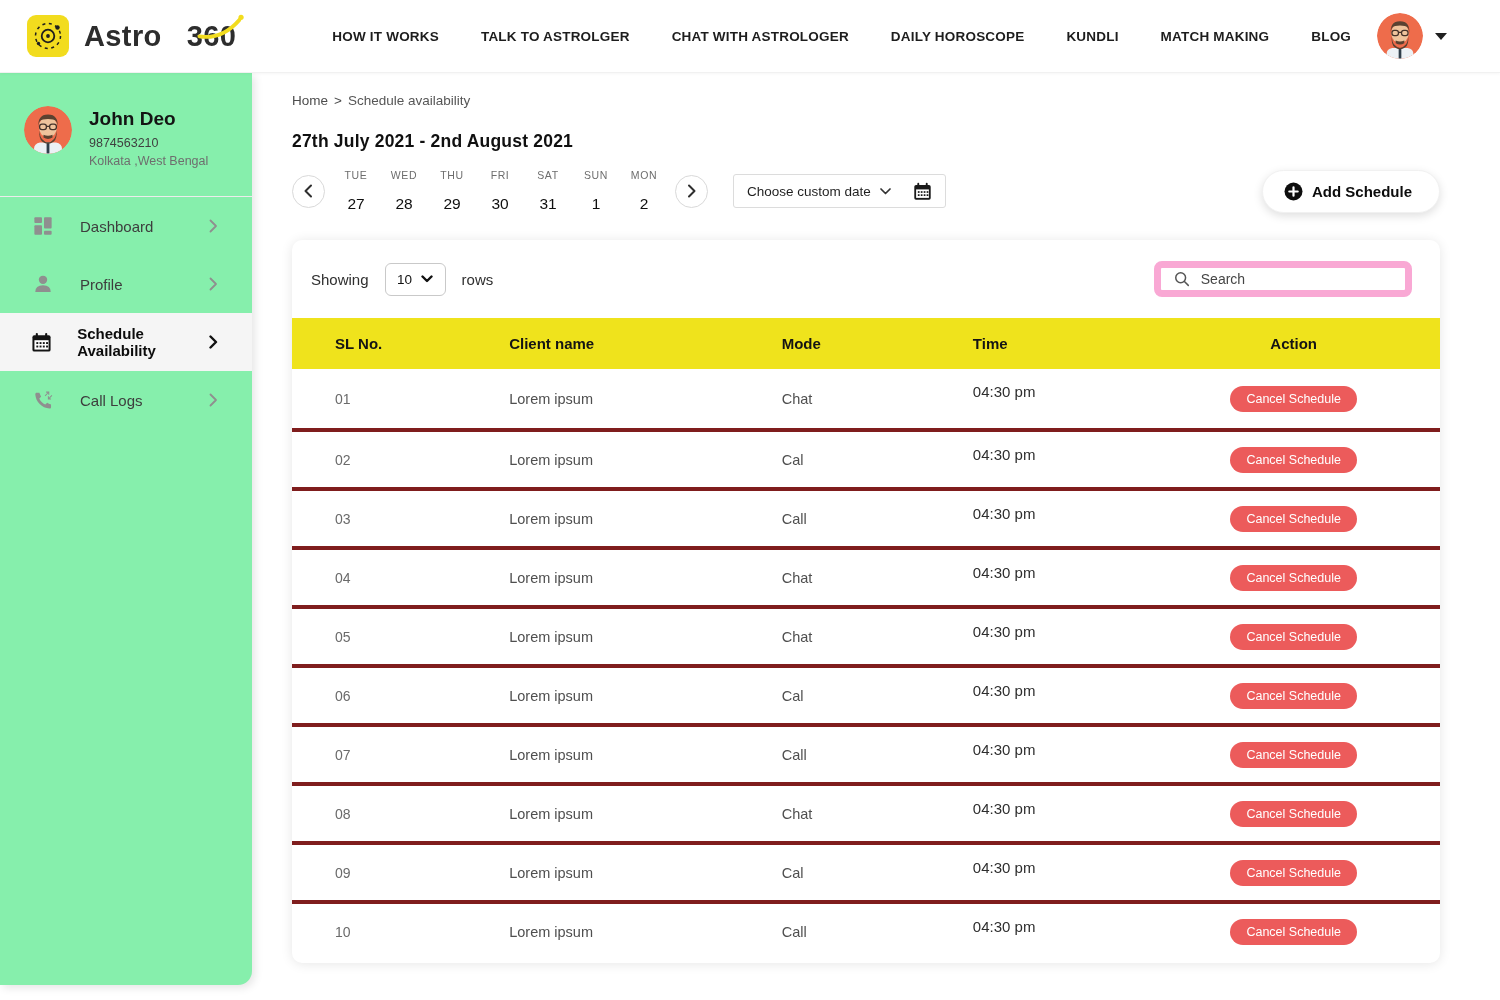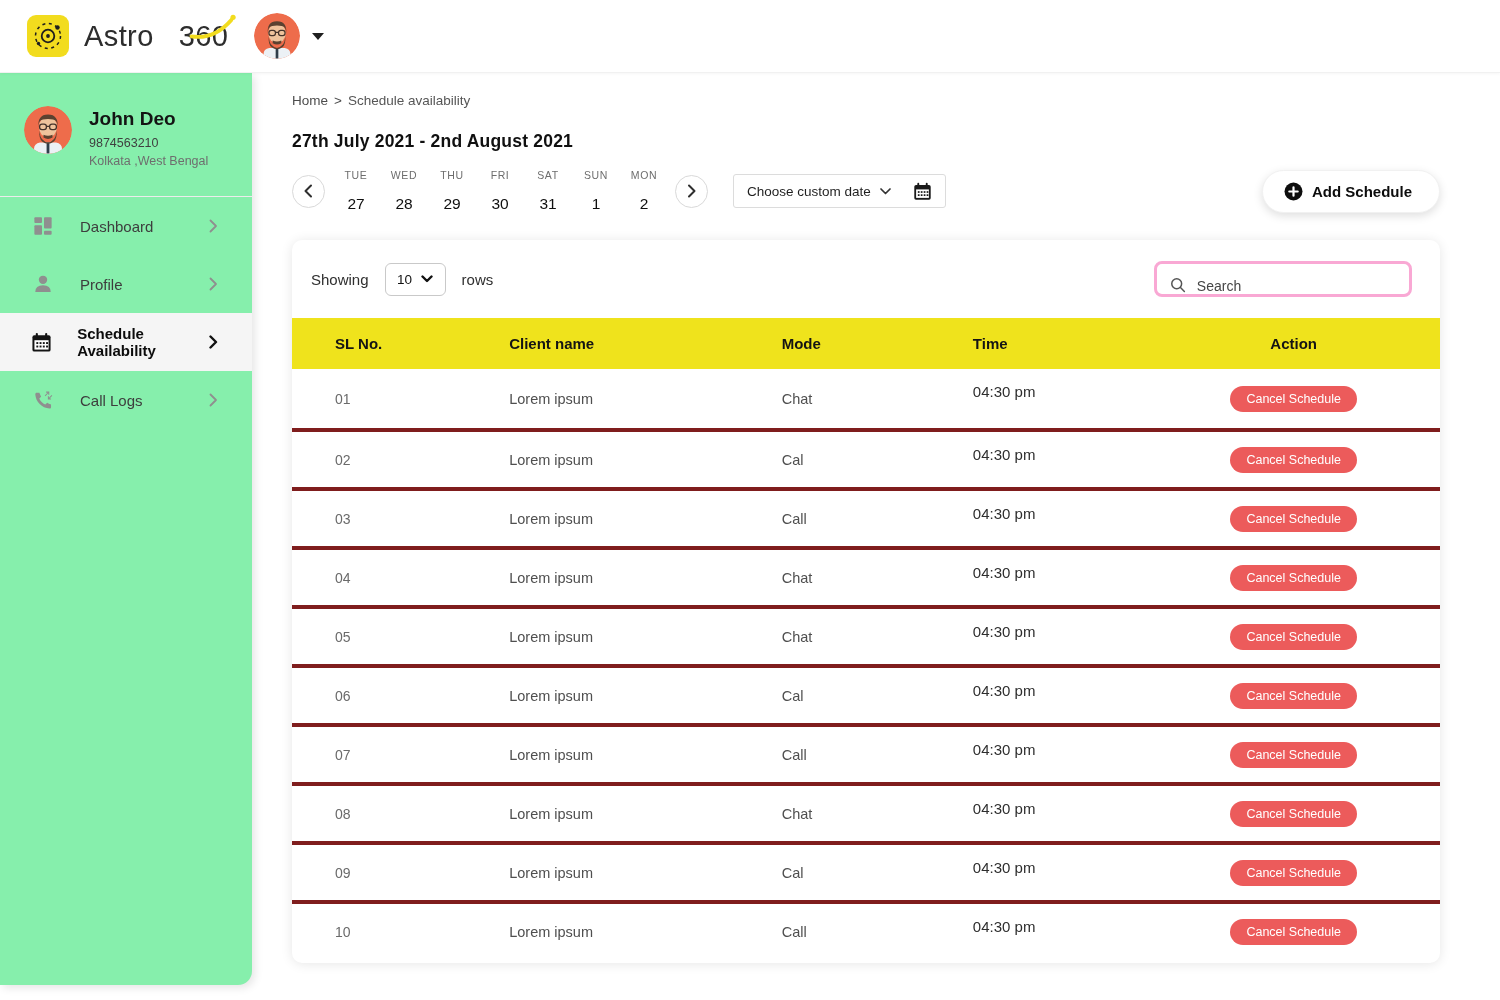--- a/index.html
+++ b/index.html
@@ -4,21 +4,21 @@
 <style>
   *{margin:0;padding:0;box-sizing:border-box}
   html,body{width:1500px;height:1000px}
   body{font-family:"Liberation Sans","DejaVu Sans",sans-serif;background:#fff;overflow:hidden;position:relative}
 
   
   .navbar{height:73px;display:flex;align-items:center;padding:0 30px 0 27px;background:#fff;
           position:relative;z-index:5;border-bottom:1px solid #f1f1f1;box-shadow:0 1px 3px rgba(0,0,0,.04)}
   .logo{display:flex;align-items:center;gap:15px;cursor:pointer}
   .logo-icon{width:42px;height:42px;flex-shrink:0}
-  .logo-text{font-size:29px;font-weight:400;color:#2d2d2d;letter-spacing:.4px;display:flex;align-items:flex-end;gap:25px;white-space:nowrap}
+  .logo-text{font-size:29px;font-weight:700;color:#2d2d2d;letter-spacing:.4px;display:flex;align-items:flex-end;gap:25px;white-space:nowrap}
   .logo-360{position:relative;display:inline-block}
   .logo-swoosh{position:absolute;top:-11px;right:-12px;width:52px;height:34px;pointer-events:none}
   .nav-menu{display:flex;gap:42px;margin-left:96px;align-items:center}
   .nav-item{font-size:13.5px;font-weight:700;color:#1d1d1d;letter-spacing:.2px;cursor:pointer;white-space:nowrap}
   .nav-user{display:flex;align-items:center;margin-left:26px;gap:12px;cursor:pointer}
   .nav-avatar{width:46px;height:46px;border-radius:50%}
   .caret-down{width:0;height:0;border-left:6px solid transparent;border-right:6px solid transparent;border-top:7px solid #1f1f1f}
 
   
   .shell{display:flex;align-items:flex-start}
@@ -67,22 +67,22 @@
   .add-label{font-size:15px;font-weight:700;color:#0c0c0c;white-space:nowrap}
 
   
   .card{margin-top:27px;border-radius:10px;box-shadow:0 1px 12px rgba(0,0,0,.10);background:#fff;
         overflow:hidden;padding-bottom:4px}
   .card-head{height:78px;display:flex;align-items:center;padding:0 28px 0 19px}
   .showing-label,.rows-label{font-size:15px;color:#2f2f2f}
   .page-size{margin:0 16px;width:61px;height:33px;border:1px solid #c9c9c9;border-radius:6px;background:#fff;
              display:flex;align-items:center;justify-content:center;gap:9px;cursor:pointer}
   .page-size-value{font-size:13.5px;color:#111}
-  .search-box{margin-left:auto;width:258px;height:36px;border:3px solid #f9a8d4;border-radius:8px;
-              display:flex;align-items:flex-end;padding:0 13px;gap:11px;background:#fff}
+  .search-box{margin-left:auto;width:258px;height:36px;border:7px solid #f9a8d4;border-radius:8px;
+              display:flex;align-items:center;padding:0 13px;gap:11px;background:#fff}
   .search-input{border:none;outline:none;font-size:14px;color:#222;width:100%;background:transparent;font-family:inherit}
   .search-input::placeholder{color:#454545;opacity:1}
 
   .t-head{height:51px;background:#EFE31C;display:flex;align-items:center}
   .t-head .cell{font-size:15px;font-weight:700;color:#141414}
   .t-body .t-row{height:59px;display:flex;align-items:center;border-top:4px solid #7f1d1d}
   .t-body .t-row:first-child{border-top:none}
   .cell{flex-shrink:0}
   .c-sl{width:15%;padding-left:43px}
   .c-client{width:24%;padding-left:45px}
@@ -150,20 +150,37 @@
       <span class="logo-360">
         <span>360</span>
         <svg class="logo-swoosh" viewBox="0 0 60 34">
           <path d="M4 29 Q30 33 50 10" stroke="#F2DC1E" stroke-width="4.5" fill="none" stroke-linecap="round"></path>
           <circle cx="52" cy="7" r="3" fill="#F2DC1E"></circle>
         </svg>
       </span>
     </div>
   </div>
 
+  <div class="nav-menu">
+
+      <div class="nav-item">HOW IT WORKS</div>
+
+      <div class="nav-item">TALK TO ASTROLGER</div>
+
+      <div class="nav-item">CHAT WITH ASTROLOGER</div>
+
+      <div class="nav-item">DAILY HOROSCOPE</div>
+
+      <div class="nav-item">KUNDLI</div>
+
+      <div class="nav-item">MATCH MAKING</div>
+
+      <div class="nav-item">BLOG</div>
+
+  </div>
 
   <div class="nav-user">
     <svg class="nav-avatar" viewBox="0 0 48 48">
         <use href="#avatar-sym"></use>
       </svg>
     <span class="caret-down"></span>
   </div>
 </div>
 
 <div class="shell">

